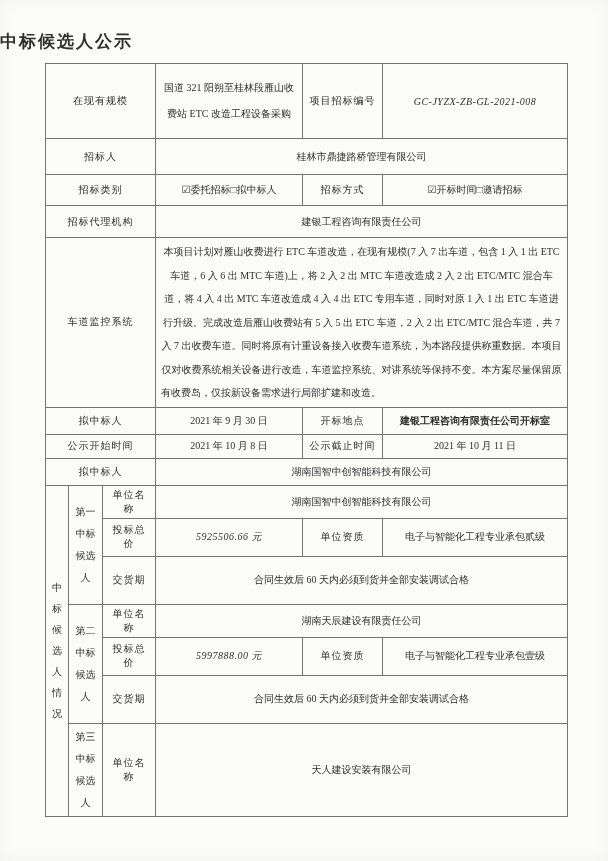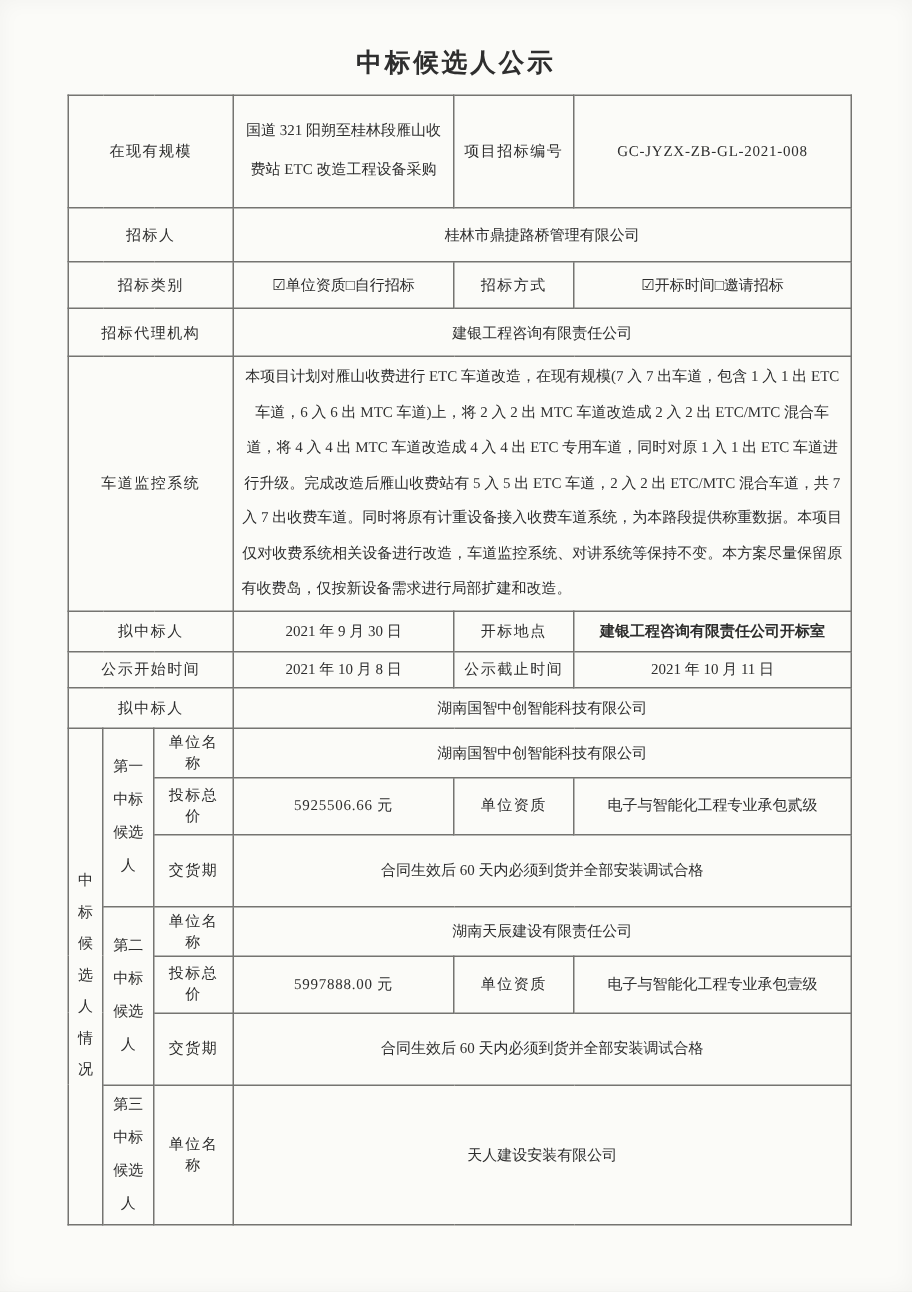--- a/index.html
+++ b/index.html
@@ -8,21 +8,20 @@
     width:608px;height:861px;
     background:#fbfbf8;
     position:relative;
     overflow:hidden;
     font-family:"Liberation Serif","DejaVu Serif",serif;
     color:#2e2e2e;
     box-shadow:inset 0 0 14px rgba(0,0,0,0.04);
   }
   .title{
     margin:30px 0 10px 0;
-    text-align:center;
     font-size:17px;
     font-weight:bold;
     letter-spacing:2px;
   }
   table.doc{
     border-collapse:collapse;
     table-layout:fixed;
     width:522px;
     margin-left:45px;
   }
@@ -60,21 +59,21 @@
     letter-spacing:0;
   }
   td.rank{
     padding:0 3px;
     line-height:22px;
     word-break:break-all;
     text-align:center;
     vertical-align:middle;
   }
   td.fit{font-size:11.3px;font-weight:bold;}
-  td.mono-num{letter-spacing:0.5px;}
+  td.mono-num{letter-spacing:0.5px;font-style:italic;}
 </style>
 </head>
 <body>
 
 <div class="page">
 
   <div class="title">中标候选人公示</div>
 
   <table class="doc">
     <colgroup>
@@ -94,21 +93,21 @@
         <td class="mono-num">GC-JYZX-ZB-GL-2021-008</td>
       </tr>
 
       <tr style="height:36px">
         <td colspan="3" class="lbl">招标人</td>
         <td colspan="3">桂林市鼎捷路桥管理有限公司</td>
       </tr>
 
       <tr style="height:31px">
         <td colspan="3" class="lbl">招标类别</td>
-        <td>☑单位资质□自行招标</td>
+        <td>☑委托招标□拟中标人</td>
         <td class="lbl">招标方式</td>
         <td>☑开标时间□邀请招标</td>
       </tr>
 
       <tr style="height:32px">
         <td colspan="3" class="lbl">招标代理机构</td>
         <td colspan="3">建银工程咨询有限责任公司</td>
       </tr>
 
       <tr style="height:167px">

